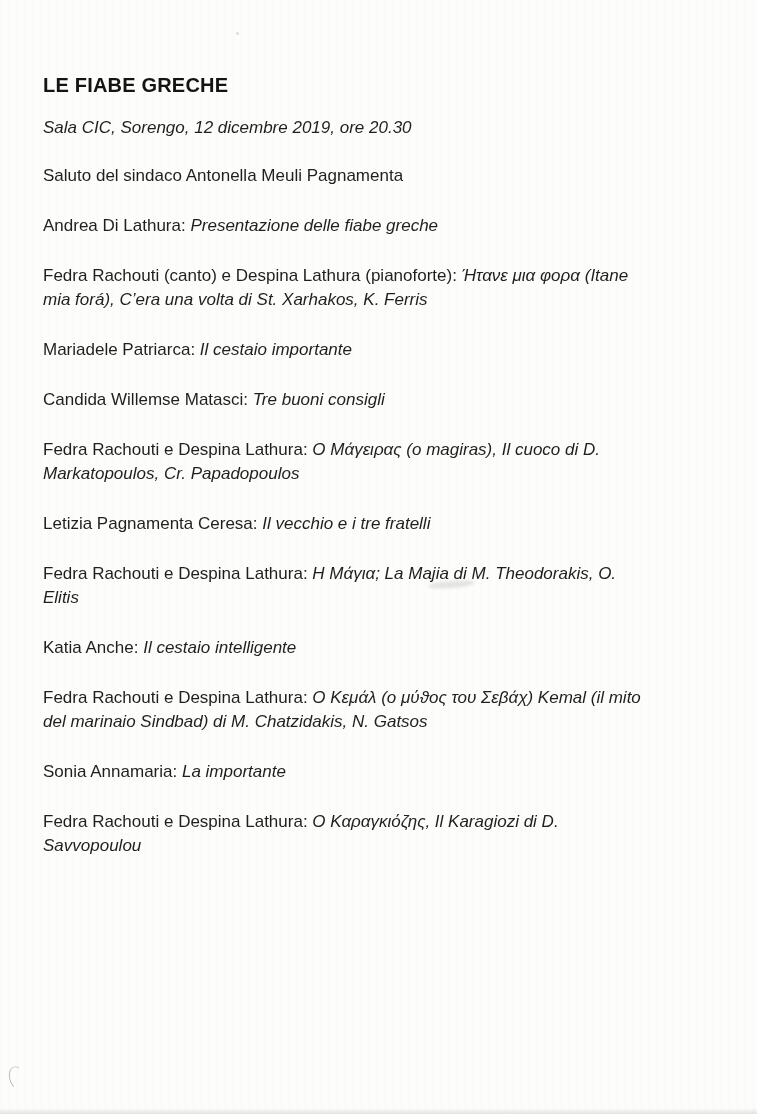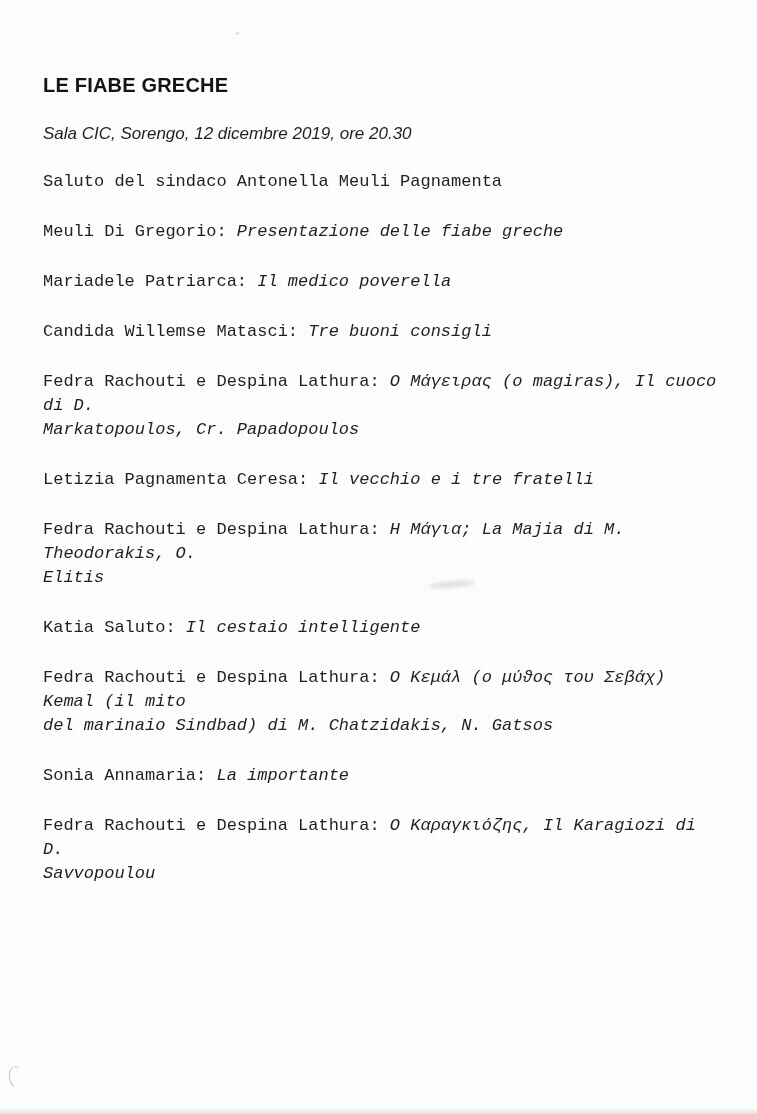--- a/index.html
+++ b/index.html
@@ -26,38 +26,37 @@
     color: #1f1f1d;
     overflow: hidden;
   }
   .content {
     position: absolute;
     left: 43px;
     top: 72px;
     width: 676px;
   }
   .doc-title {
-    margin: 0 0 24px 0;
+    margin: 0 0 0 0;
     font-size: 20px;
     line-height: 26px;
     font-weight: 700;
     letter-spacing: 0.2px;
     color: #141412;
   }
   .doc-subtitle {
-    margin: 0 0 24px 0;
+    margin: 18px 0 24px 0;
     font-size: 17px;
     line-height: 24px;
     font-style: italic;
   }
   .entry {
     margin: 0 0 26px 0;
     font-size: 17px;
     line-height: 24px;
-    font-family: Liberation Mono, monospace;
   }
   .entry .lead {
     font-style: normal;
   }
   .entry .t {
     font-style: italic;
     white-space: pre-line;
     margin-top: 22px;
   }
   .entry .t.hang {
@@ -111,37 +110,39 @@
 
 <div class="page">
   <div class="content">
 
     <h1 class="doc-title">LE FIABE GRECHE</h1>
     <p class="doc-subtitle">Sala CIC, Sorengo, 12 dicembre 2019, ore 20.30</p>
 
     <p class="entry"><span class="lead">Saluto del sindaco Antonella Meuli Pagnamenta</span></p>
 
 
-    <p class="entry"><span class="lead">Meuli Di Gregorio: </span><span class="t">Presentazione delle fiabe greche</span></p>
+    <p class="entry"><span class="lead">Andrea Di Lathura: </span><span class="t">Presentazione delle fiabe greche</span></p>
 
+    <p class="entry"><span class="lead">Fedra Rachouti (canto) e Despina Lathura (pianoforte): </span><span class="t">Ήτανε μια φορα (Itane
+mia forá), C’era una volta di St. Xarhakos, K. Ferris</span></p>
 
-    <p class="entry"><span class="lead">Mariadele Patriarca: </span><span class="t">Il medico poverella</span></p>
+    <p class="entry"><span class="lead">Mariadele Patriarca: </span><span class="t">Il cestaio importante</span></p>
 
     <p class="entry"><span class="lead">Candida Willemse Matasci: </span><span class="t">Tre buoni consigli</span></p>
 
     <p class="entry"><span class="lead">Fedra Rachouti e Despina Lathura: </span><span class="t">O Μάγειρας (o magiras), Il cuoco di D.
 Markatopoulos, Cr. Papadopoulos</span></p>
 
 
     <p class="entry"><span class="lead">Letizia Pagnamenta Ceresa: </span><span class="t">Il vecchio e i tre fratelli</span></p>
 
     <p class="entry"><span class="lead">Fedra Rachouti e Despina Lathura: </span><span class="t">Η Μάγια; La Majia di M. Theodorakis, O.
 Elitis</span></p>
 
-    <p class="entry"><span class="lead">Katia Saluto: </span><span class="t">Il cestaio intelligente</span></p>
+    <p class="entry"><span class="lead">Katia Anche: </span><span class="t">Il cestaio intelligente</span></p>
 
 
     <p class="entry"><span class="lead">Fedra Rachouti e Despina Lathura: </span><span class="t">Ο Κεμάλ (ο μύϑος του Σεβάχ) Kemal (il mito
 del marinaio Sindbad) di M. Chatzidakis, N. Gatsos</span></p>
 
     <p class="entry"><span class="lead">Sonia Annamaria: </span><span class="t">La importante</span></p>
 
 
     <p class="entry"><span class="lead">Fedra Rachouti e Despina Lathura: </span><span class="t">Ο Καραγκιόζης, Il Karagiozi di D.
 Savvopoulou</span></p>

